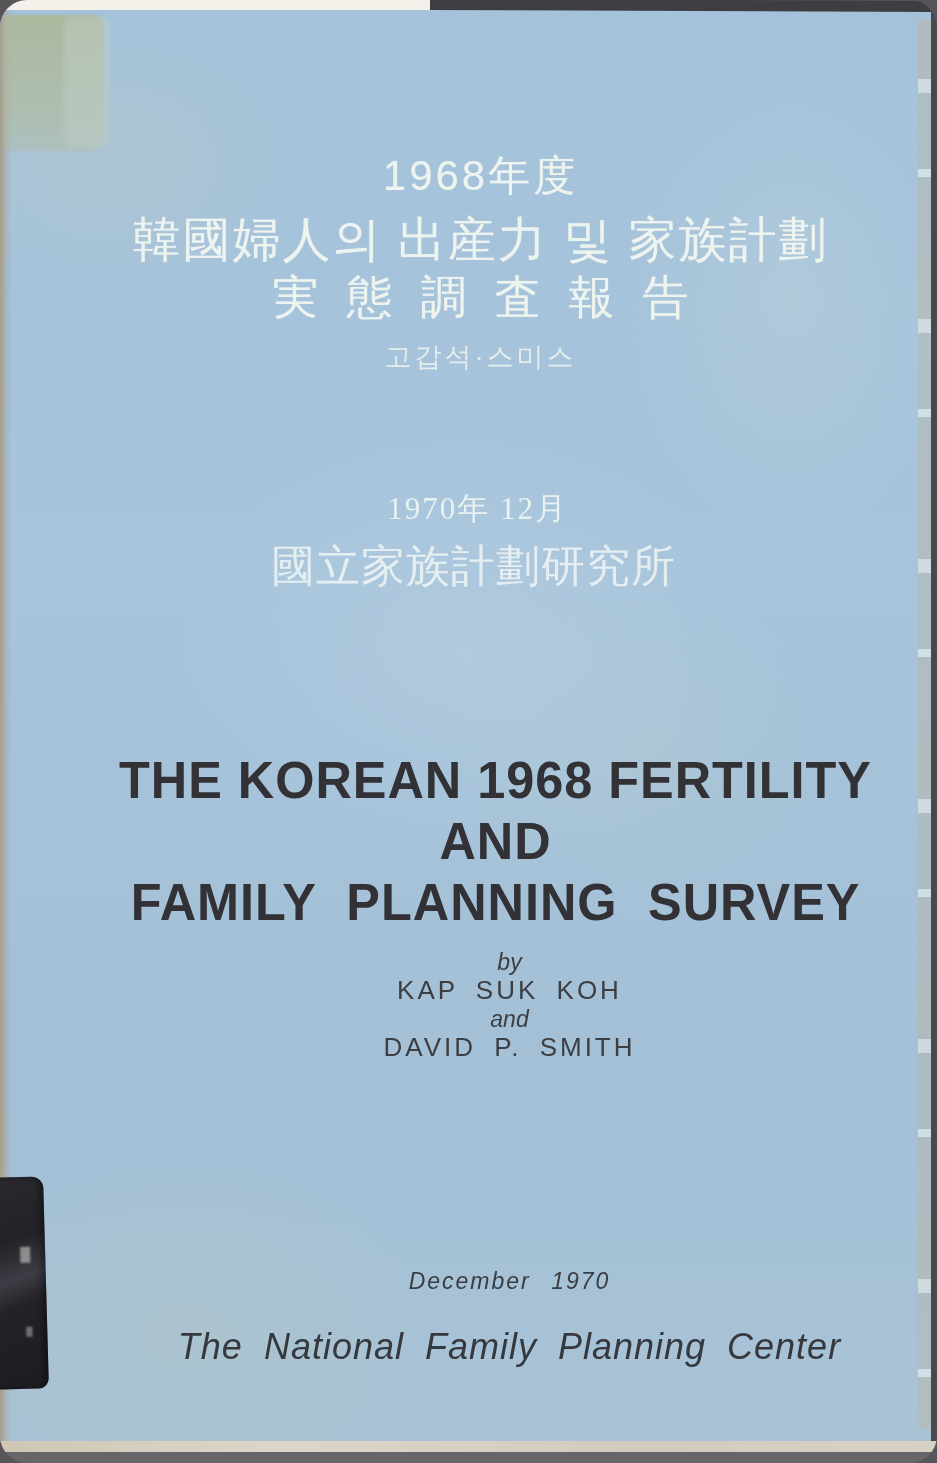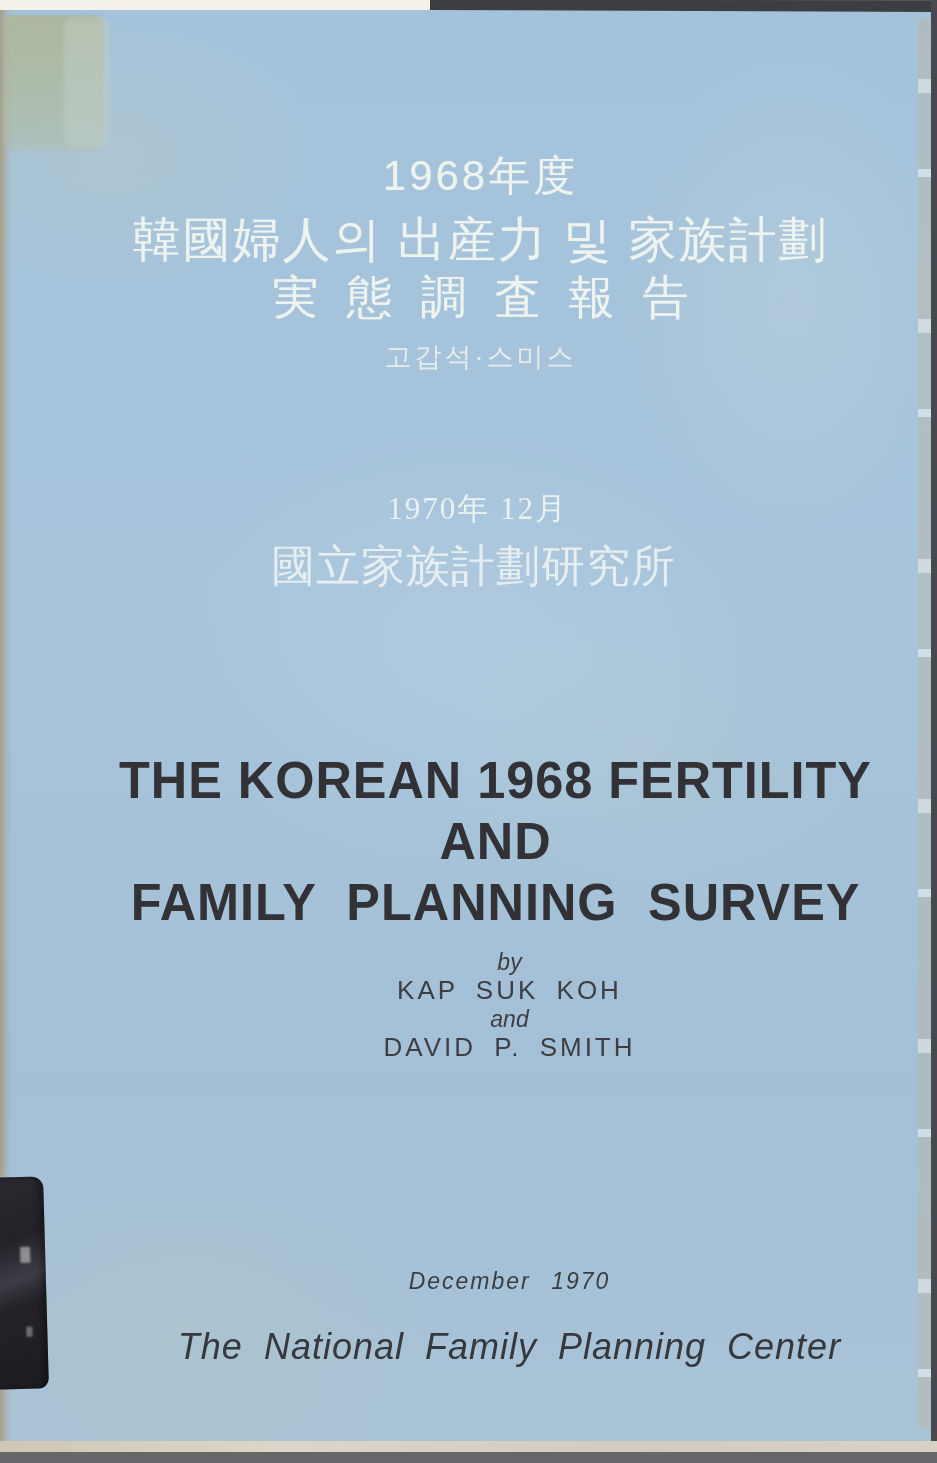--- a/index.html
+++ b/index.html
@@ -1,19 +1,20 @@
 <!DOCTYPE html>
 <html><head>
 <meta charset="utf-8">
 <style>
   html,body{margin:0;padding:0;background:#55555a;}
   .scan{
     position:relative;width:937px;height:1463px;overflow:hidden;
     background:#58585c;
     font-family:"Liberation Sans",sans-serif;
+    border-radius:27px;
   }
   
   .strip-top-white{position:absolute;left:0;top:0;width:452px;height:10px;background:#f3f1ea;z-index:1;}
   .strip-top-dark{position:absolute;left:430px;top:0;width:507px;height:11px;background:#3d3d42;z-index:2;transform:skewY(0.25deg);}
   .strip-right-dark{position:absolute;right:0;top:0;width:6px;height:1455px;background:#48484e;z-index:3;}
   .strip-bottom-light{position:absolute;left:0;top:1441px;width:937px;height:11px;background:linear-gradient(90deg,#cfc6b4,#ddd6c8 30%,#d2cbbd 70%,#d8d2c6);z-index:3;}
   .strip-bottom-dark{position:absolute;left:0;top:1452px;width:937px;height:11px;background:#66666a;z-index:3;}
 
   
   .cover{

